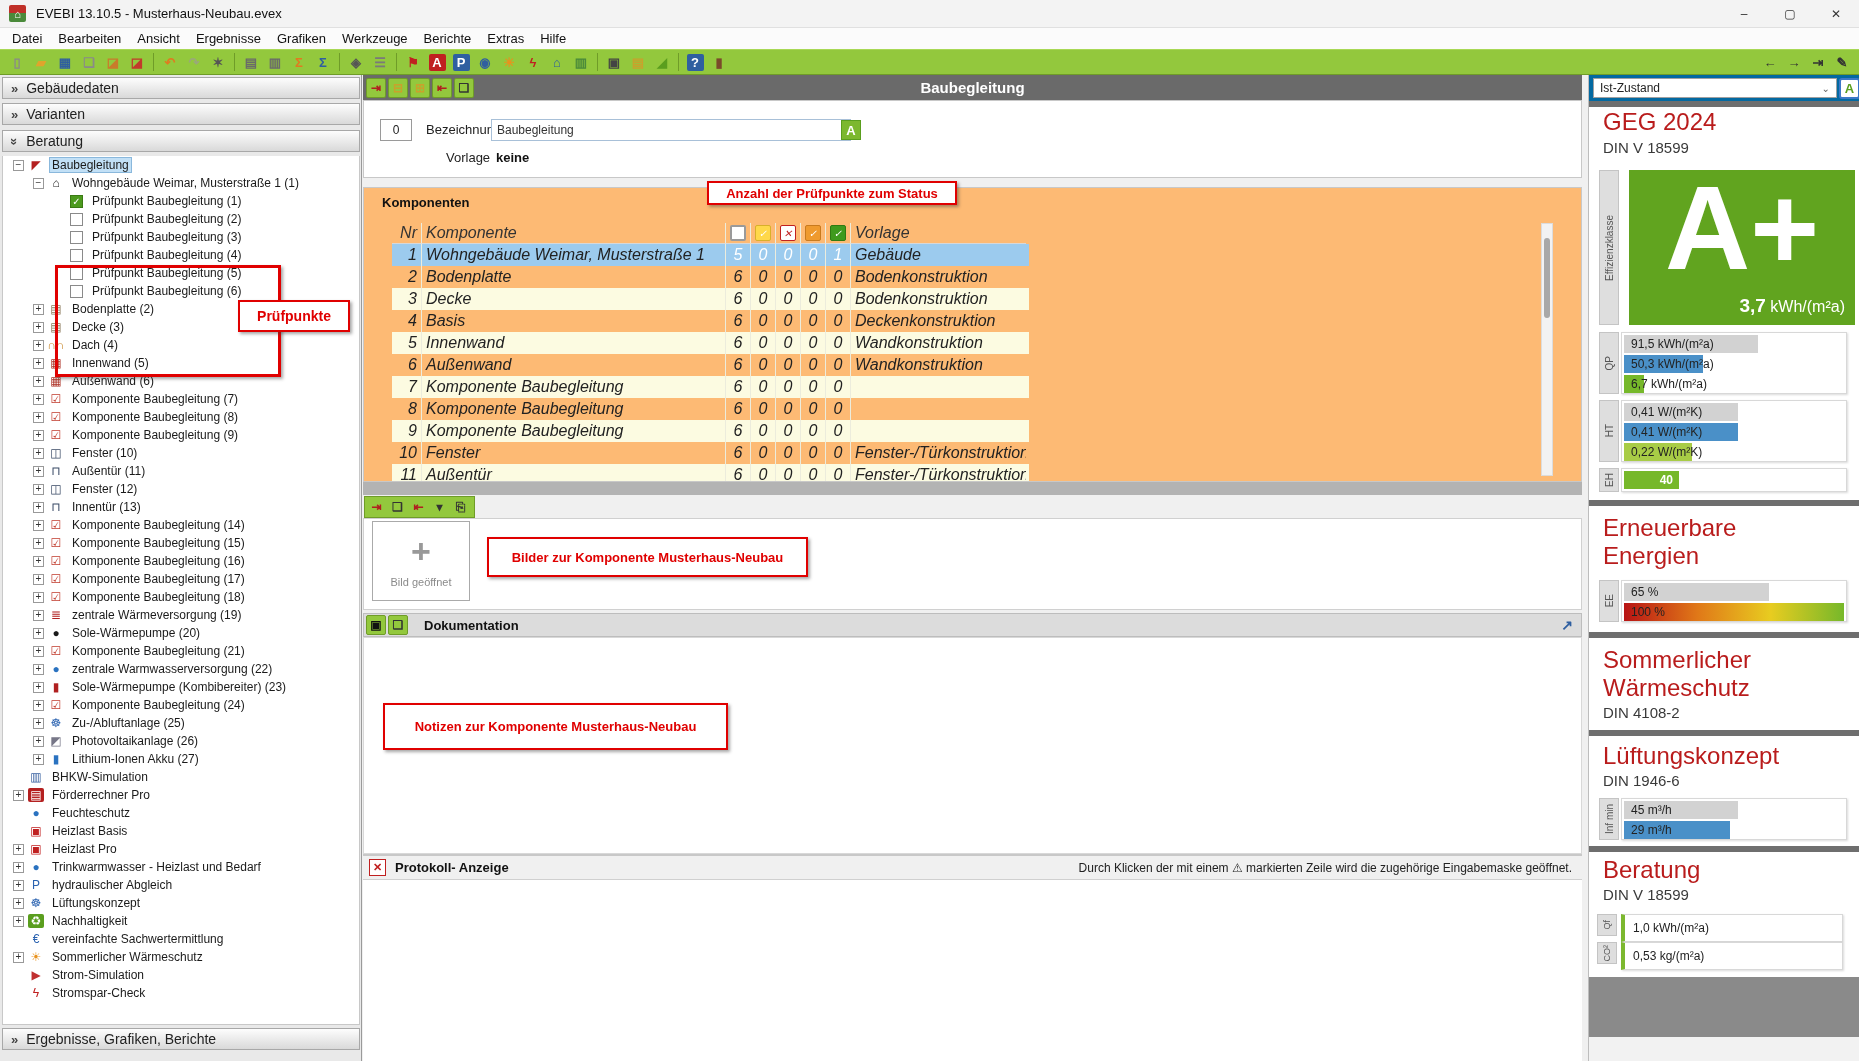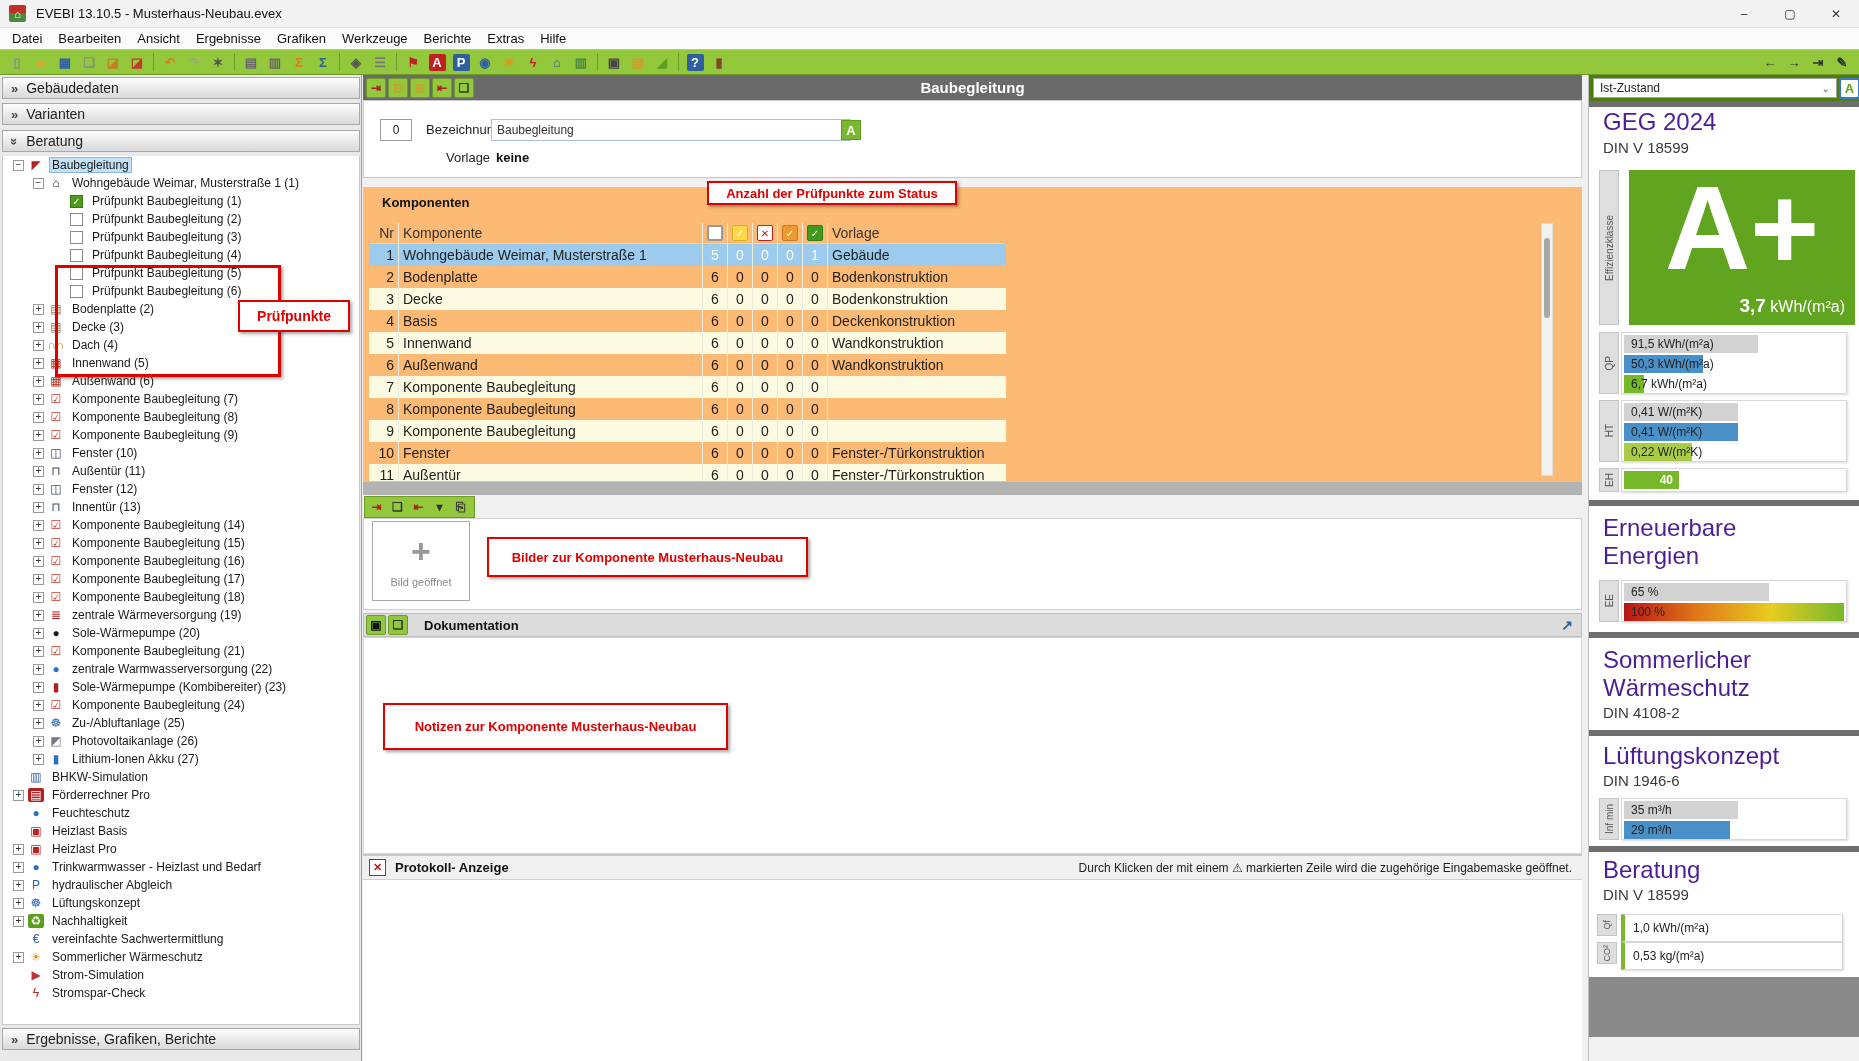--- a/index.html
+++ b/index.html
@@ -58,21 +58,21 @@
   .gtile{width:20px;height:20px;background:#93c83d;border:1px solid #6f9c28;border-radius:2px;margin-right:2px;display:flex;align-items:center;justify-content:center;font-size:12px;font-weight:bold;}
   .mtitle{position:absolute;left:0;width:100%;text-align:center;color:#fff;font-size:15px;font-weight:bold;pointer-events:none;}
   .formcard{position:absolute;left:0;top:25px;width:1219px;height:78px;background:#fff;border:1px solid #c8c8c8;}
   .numbox{position:absolute;left:16px;top:18px;width:32px;height:22px;border:1px solid #9a9a9a;background:#fff;display:flex;align-items:center;justify-content:center;font-size:12px;}
   .flabel{position:absolute;font-size:13px;color:#222;}
   .finput{position:absolute;left:127px;top:18px;width:360px;height:22px;border:1px solid #a8c0d8;background:#fff;font-family:"Liberation Sans",sans-serif;font-size:12px;color:#333;padding:0 5px;}
   .abtn{position:absolute;left:477px;top:19px;width:20px;height:20px;background:#7cb82f;border:1px solid #5a9e1e;color:#fff;font-weight:bold;display:flex;align-items:center;justify-content:center;font-size:13px;}
   .vbold{position:absolute;font-size:13px;font-weight:bold;color:#111;}
   .kompcard{position:absolute;left:0;top:112px;width:1219px;height:295px;background:#fdba74;border:1px solid #c8c8c8;}
   .komptitle{position:absolute;left:18px;top:7px;font-size:13px;font-weight:bold;color:#111;}
-  .tbl{position:absolute;left:5px;top:35px;width:637px;height:258px;overflow:hidden;font-size:14px;}
+  .tbl{position:absolute;left:28px;top:35px;width:637px;height:258px;overflow:hidden;font-size:16px;font-style:italic;}
   .trow{display:flex;height:22px;align-items:stretch;}
   .trow.head{height:21px;}
   .trow.alt{background:#fcfbe1;}
   .trow.sel{background:#9ccbee;}
   .tc{display:flex;align-items:center;border-right:1px solid #ececdc;padding:0 4px;overflow:hidden;white-space:nowrap;}
   .c-nr{width:30px;justify-content:flex-end;}
   .c-name{width:304px;}
   .c-st{width:25px;justify-content:center;}
   .c-vo{width:175px;border-right:none;}
   .trow.sel .c-st{color:#fff;}
@@ -101,26 +101,26 @@
   .notesarea{position:absolute;left:0;top:562px;width:1219px;height:217px;background:#fff;border:1px solid #d8d8d8;}
   .protbar{position:absolute;left:0;top:779px;width:1219px;height:26px;background:#f0f0f0;border-top:2px solid #c8c8c8;border-bottom:1px solid #d0d0d0;display:flex;align-items:center;}
   .protx{width:17px;height:17px;margin-left:6px;border:1px solid #c02020;color:#c02020;background:#fff;display:flex;align-items:center;justify-content:center;font-size:11px;font-weight:bold;}
   .prottitle{font-size:13px;font-weight:bold;color:#111;margin-left:9px;}
   .prothint{margin-left:auto;margin-right:10px;font-size:12px;color:#222;}
   .protarea{position:absolute;left:0;top:805px;width:1219px;height:181px;background:#fff;}
   .mredlabel{position:absolute;border:2px solid #e00000;background:#fff;box-shadow:2px 2px 3px rgba(60,60,60,.45);color:#e00000;font-weight:bold;display:flex;align-items:center;justify-content:center;text-align:center;z-index:5;}
 
   
   .rpanel{position:absolute;left:1588px;top:75px;width:271px;height:986px;background:#fff;border-left:1px solid #bdbdbd;}
-  .rptop{position:absolute;left:0;top:0;width:271px;height:26px;background:#4d7c0f;display:flex;align-items:center;}
+  .rptop{position:absolute;left:0;top:0;width:271px;height:26px;background:#0369a1;display:flex;align-items:center;}
   .dropdown{margin-left:4px;width:244px;height:20px;background:#fff;border:1px solid #a0a0a0;display:flex;align-items:center;font-size:12px;padding:0 6px;color:#222;}
   .dropdown .dchev{margin-left:auto;color:#666;font-size:10px;}
   .rabtn{width:21px;height:21px;margin-left:2px;background:#fff;border:2px solid #3c78c8;border-radius:3px;color:#5a9e1e;font-weight:bold;font-size:13px;display:flex;align-items:center;justify-content:center;}
   .rdark{position:absolute;left:0;width:271px;background:#6e6e6e;}
-  .rtitle{position:absolute;left:14px;font-size:24px;color:#4c1d95;text-align:right;}
+  .rtitle{position:absolute;left:14px;font-size:24px;color:#b91c1c;text-align:right;}
   .rsub{position:absolute;left:14px;font-size:15px;color:#3a3a3a;}
   .vstrip{position:absolute;width:20px;background:#dedede;border:1px solid #c4c4c4;display:flex;align-items:center;justify-content:center;}
   .vlab{writing-mode:vertical-rl;transform:rotate(180deg);font-size:10px;color:#555;white-space:nowrap;}
   .barsbox{position:absolute;border:1px solid #d8d8d8;box-shadow:1px 1px 2px rgba(0,0,0,.15);background:#fff;padding:2px;}
   .bar{position:relative;height:18px;margin-bottom:2px;background:#fff;}
   .bar:last-child{margin-bottom:0;}
   .fill{height:100%;text-align:right;color:#fff;font-weight:bold;font-size:12px;line-height:18px;padding-right:6px;}
   .bt{position:absolute;left:7px;top:0;line-height:18px;font-size:12px;color:#222;white-space:nowrap;}
   .effbox{position:absolute;left:30px;top:0;width:226px;height:100%;background:#61a41f;color:#fff;}
   .effklass{position:absolute;left:0;top:-12px;width:100%;text-align:center;font-size:118px;font-weight:bold;line-height:1.2;}
@@ -1023,21 +1023,21 @@
     <span class="rtitle" style="top:667px;">Lüftungskonzept</span>
     <span class="rsub" style="top:697px;">DIN 1946-6</span>
 
     <div class="vstrip" style="left:10px;top:723px;height:42px;">
         <span class="vlab">Inf min</span>
       </div>
     <div class="barsbox" style="left:32px;top:723px;width:226px;height:42px;">
 
     <div class="bar">
           <div class="fill" style="background: rgb(210, 210, 210); width: 52%;"></div>
-          <span class="bt">35 m³/h</span>
+          <span class="bt">45 m³/h</span>
         </div>
         <div class="bar">
           <div class="fill" style="background: rgb(74, 144, 200); width: 48%;"></div>
           <span class="bt">29 m³/h</span>
         </div>
       </div>
 
     <div class="rdark" style="top:771px;height:6px;"></div>
 
     <span class="rtitle" style="top:781px;">Beratung</span>

